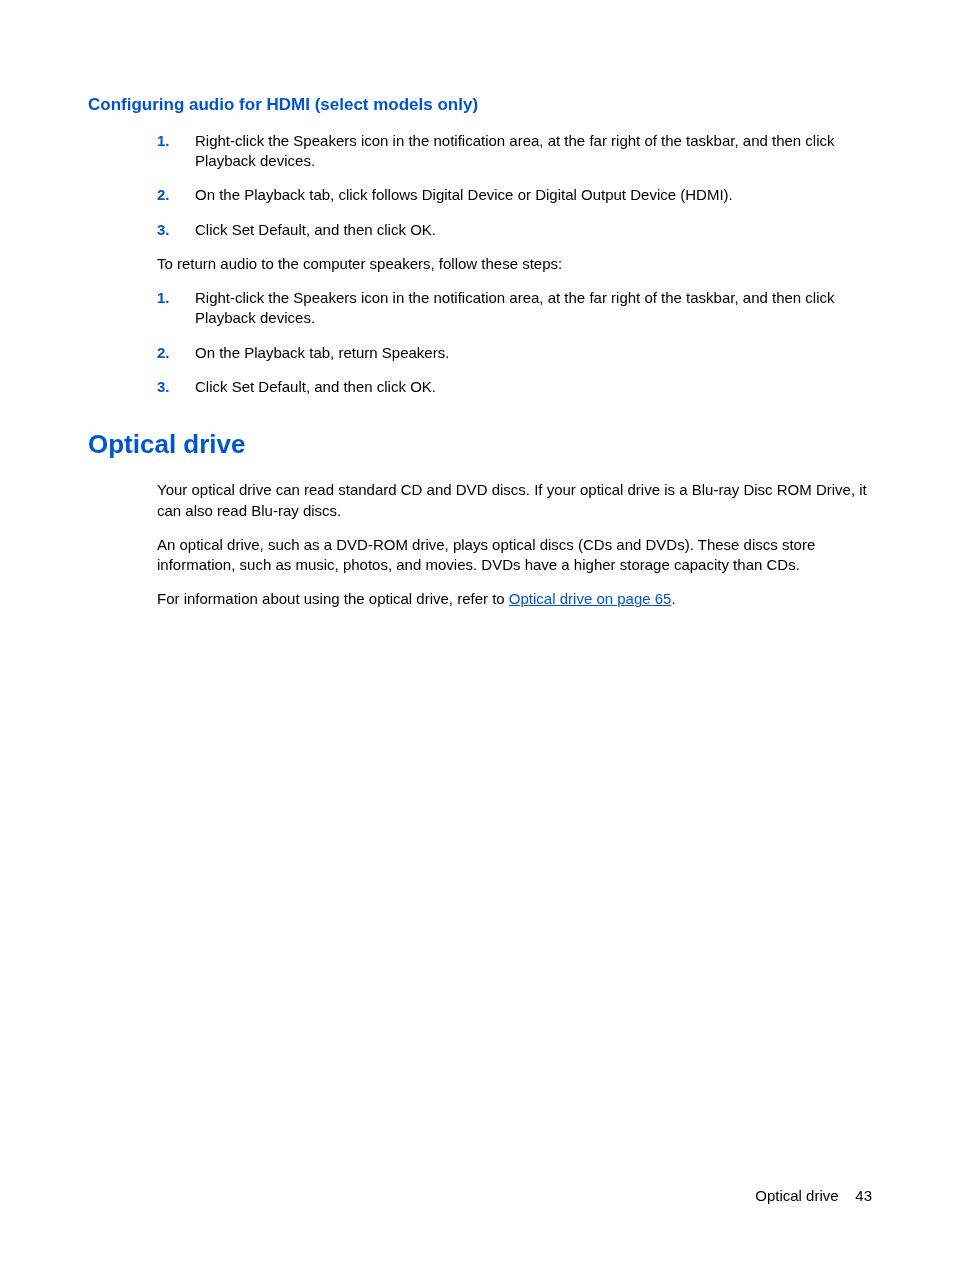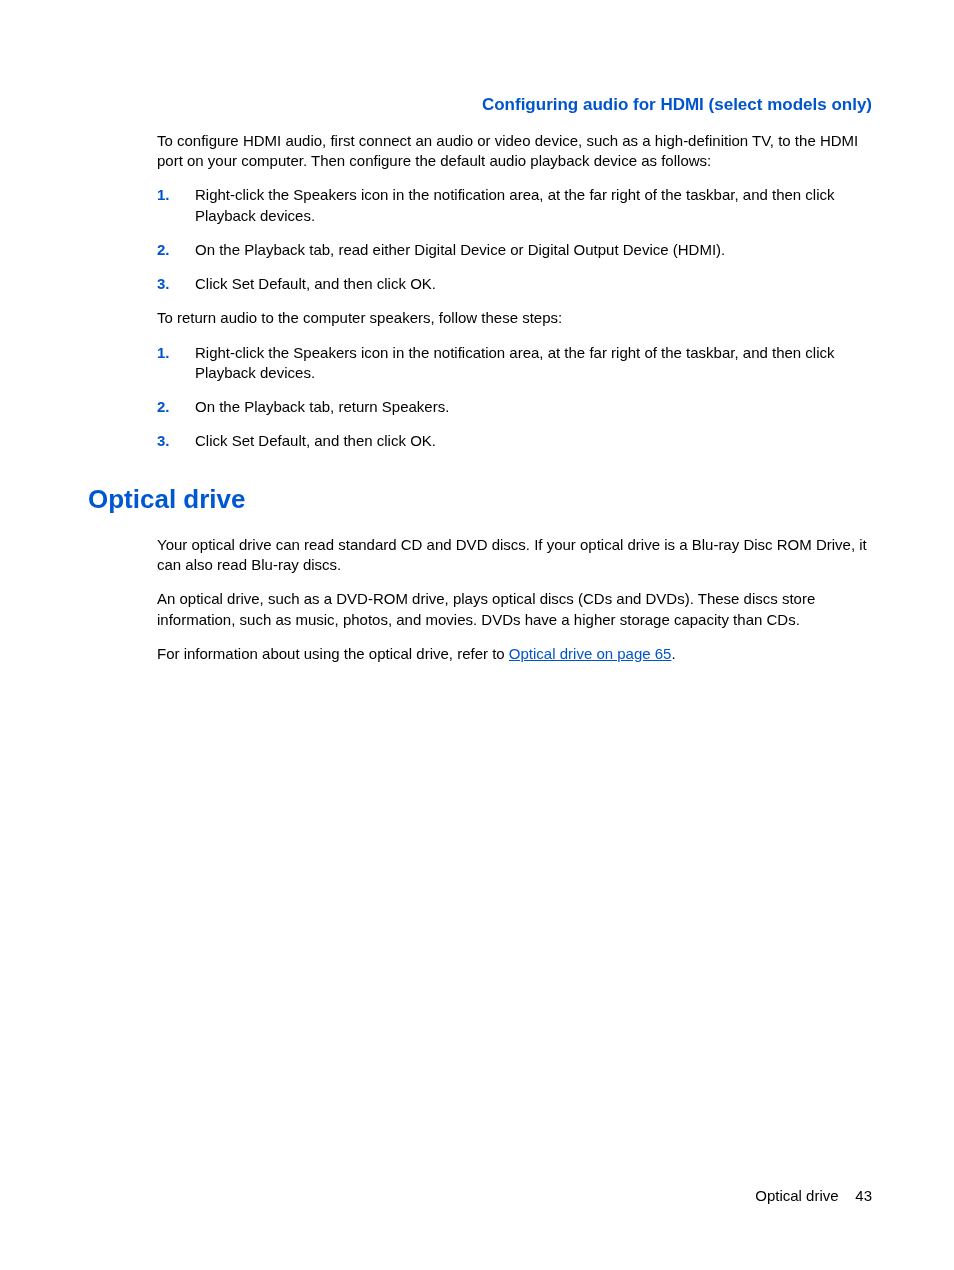--- a/index.html
+++ b/index.html
@@ -20,21 +20,20 @@
       left: 88px;
       right: 82px;
       top: 94px;
       bottom: 70px;
     }
     .sub-heading {
       color: #0055cc;
       font-weight: bold;
       font-size: 17px;
       margin: 0 0 14px 0;
-      text-align: right;
     }
     .indent {
       margin-left: 69px;
     }
     .para {
       margin: 0 0 14px 0;
     }
     .step-list {
       list-style: none;
       padding: 0;
@@ -72,33 +71,32 @@
     }
   </style>
 </head>
 <body>
 
 <div class="page">
 
   <div class="sub-heading">Configuring audio for HDMI (select models only)</div>
 
   <div class="indent">
-    <p class="para">To configure HDMI audio, first connect an audio or video device, such as a high-definition TV, to the HDMI port on your computer. Then configure the default audio playback device as follows:</p>
 
     <ol class="step-list">
       <li>
         <span class="step-num">1.</span>
         <span class="step-body">
           <span>Right-click the Speakers icon in the notification area, at the far right of the taskbar, and then click </span><span class="bold">Playback devices</span><span>.</span>
         </span>
       </li>
       <li>
         <span class="step-num">2.</span>
         <span class="step-body">
-          <span>On the Playback tab, read either </span><span class="bold">Digital Device</span><span> or </span><span class="bold">Digital Output Device (HDMI)</span><span>.</span>
+          <span>On the Playback tab, click follows </span><span class="bold">Digital Device</span><span> or </span><span class="bold">Digital Output Device (HDMI)</span><span>.</span>
         </span>
       </li>
       <li>
         <span class="step-num">3.</span>
         <span class="step-body">
           <span>Click </span><span class="bold">Set Default</span><span>, and then click </span><span class="bold">OK</span><span>.</span>
         </span>
       </li>
     </ol>
 

